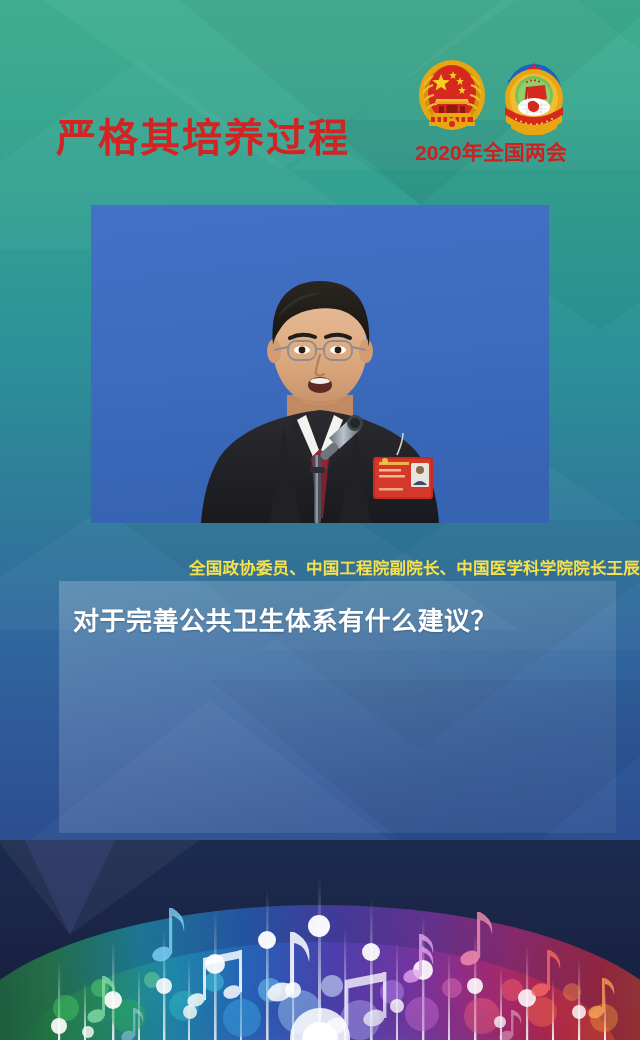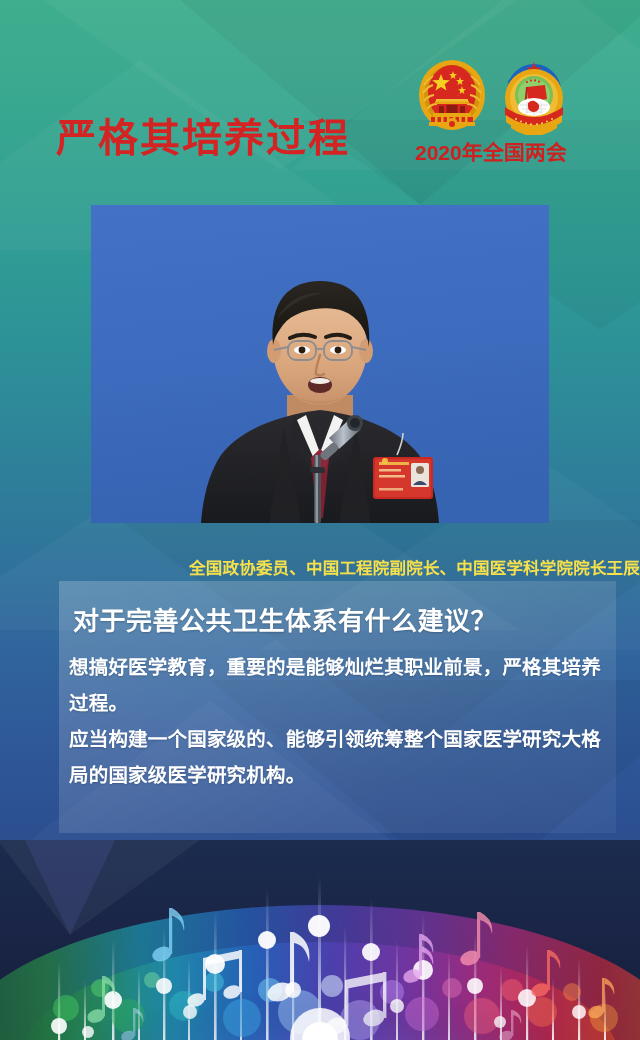--- a/index.html
+++ b/index.html
@@ -459,24 +459,20 @@
         <circle cx="294" cy="256" r="3" fill="#f2c94c" opacity="0.9"></circle>
         <path d="M306,250 q6,-14 6,-22" stroke="#cfd3d8" stroke-width="1.6" fill="none"></path>
       </g>
     </svg>
   </div>
 
   <div class="photo-caption">全国政协委员、中国工程院副院长、中国医学科学院院长王辰</div>
 
   <div class="answer-panel">
     <div class="question">对于完善公共卫生体系有什么建议？</div>
-    <div class="answer-body">
-      <p class="answer-para">想搞好医学教育，重要的是能够灿烂其职业前景，严格其培养过程。</p>
-      <p class="answer-para">应当构建一个国家级的、能够引领统筹整个国家医学研究大格局的国家级医学研究机构。</p>
-    </div>
   </div>
 
   <div class="music-art">
     <svg width="640" height="200" viewBox="0 0 640 200">
       <defs>
         <linearGradient id="spectrum" x1="0" y1="0" x2="1" y2="0">
           <stop offset="0%" stop-color="#1d6b3a"></stop>
           <stop offset="13%" stop-color="#2b9b4a"></stop>
           <stop offset="26%" stop-color="#1fa7c4"></stop>
           <stop offset="40%" stop-color="#2a6fd6"></stop>

